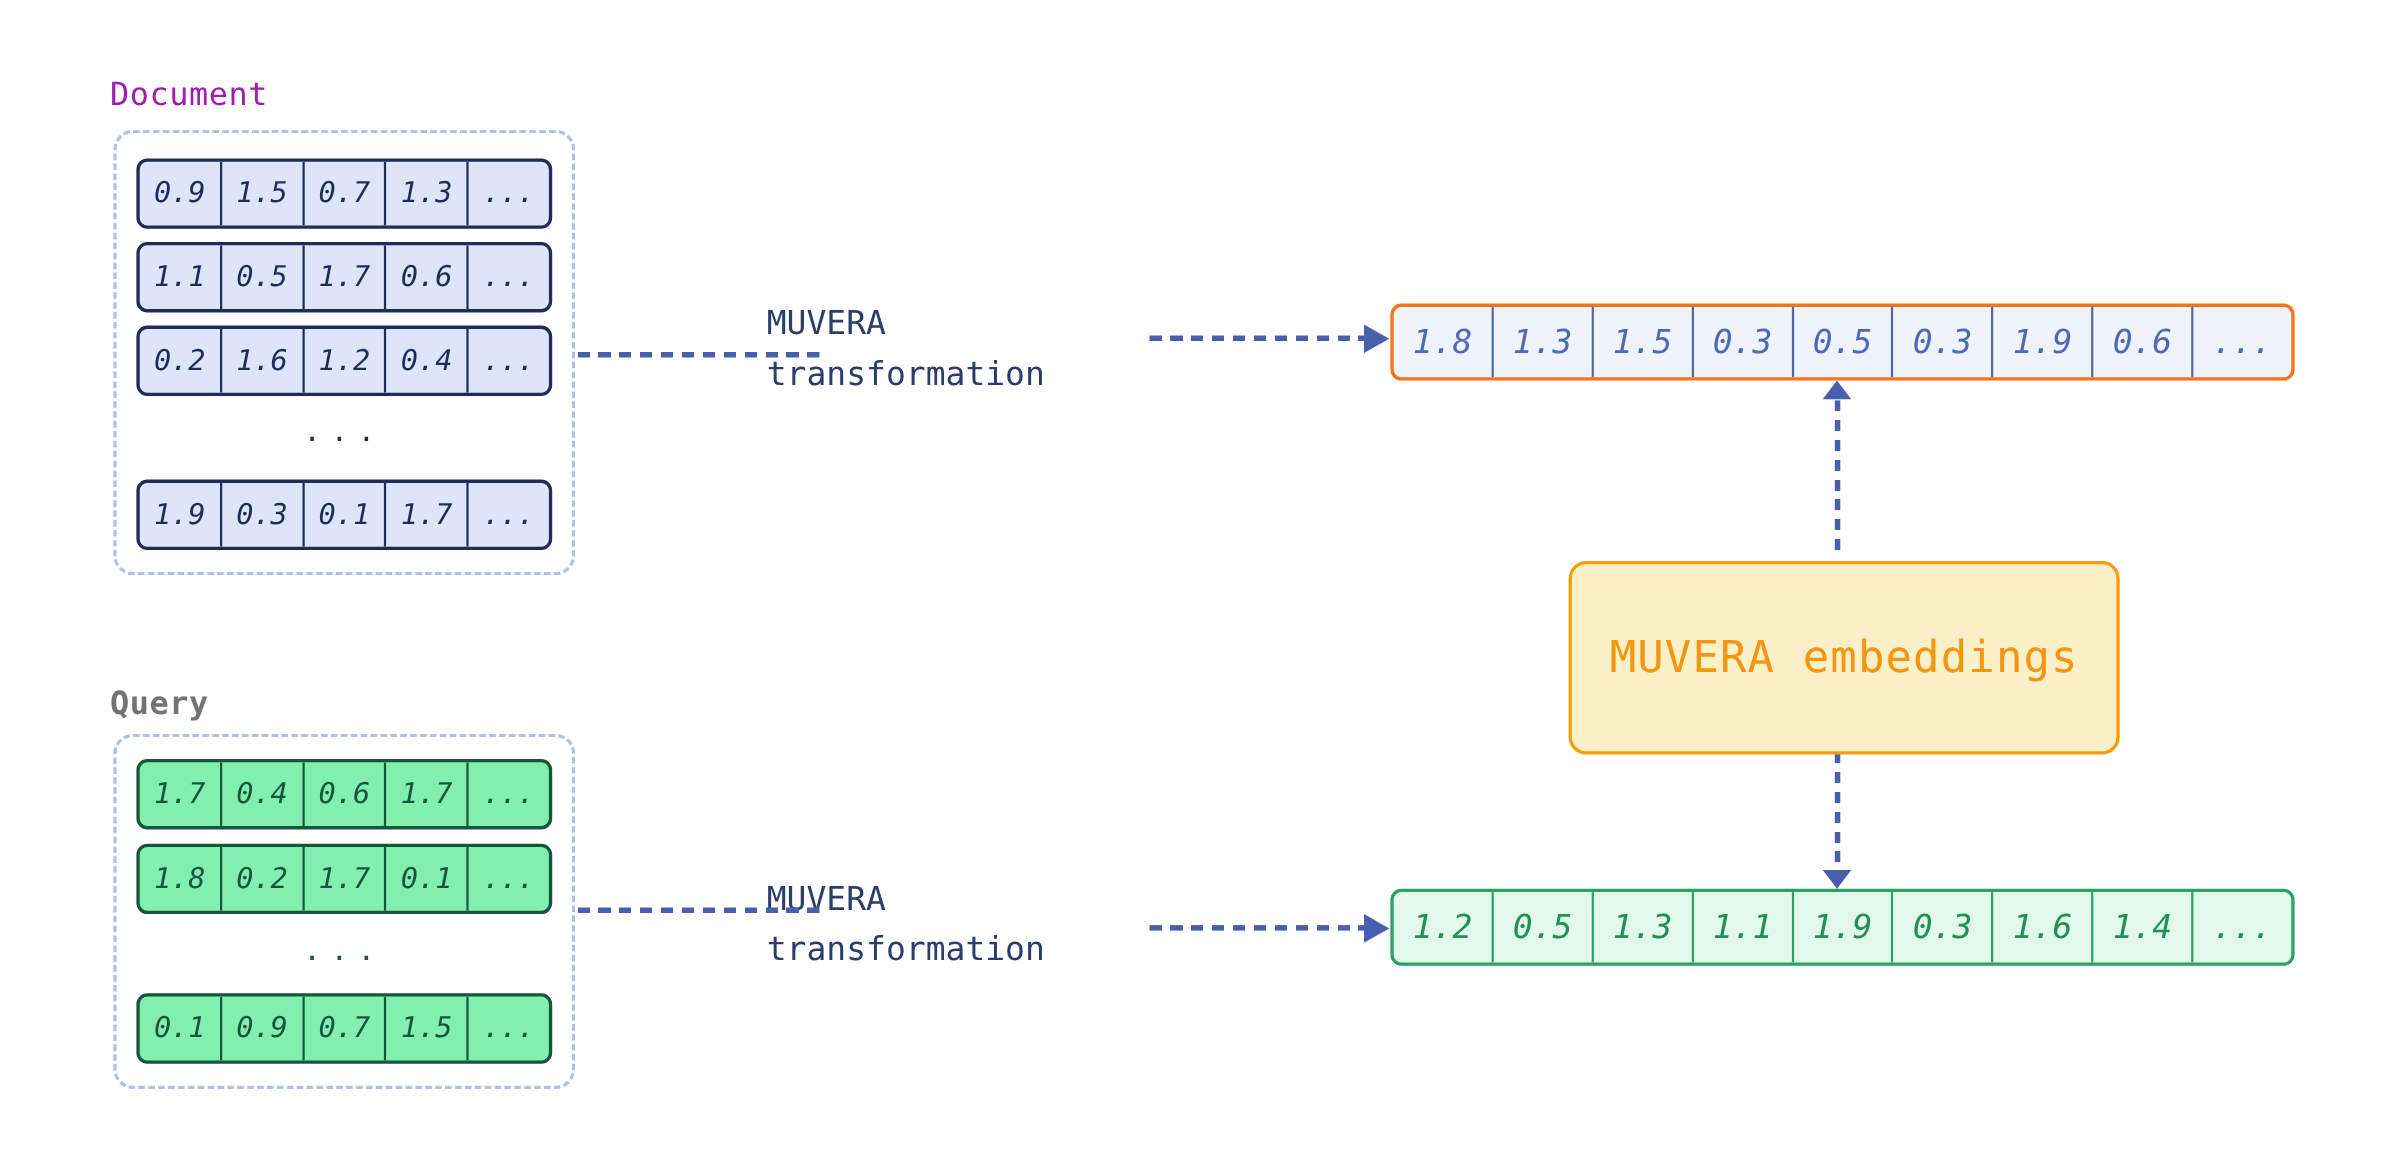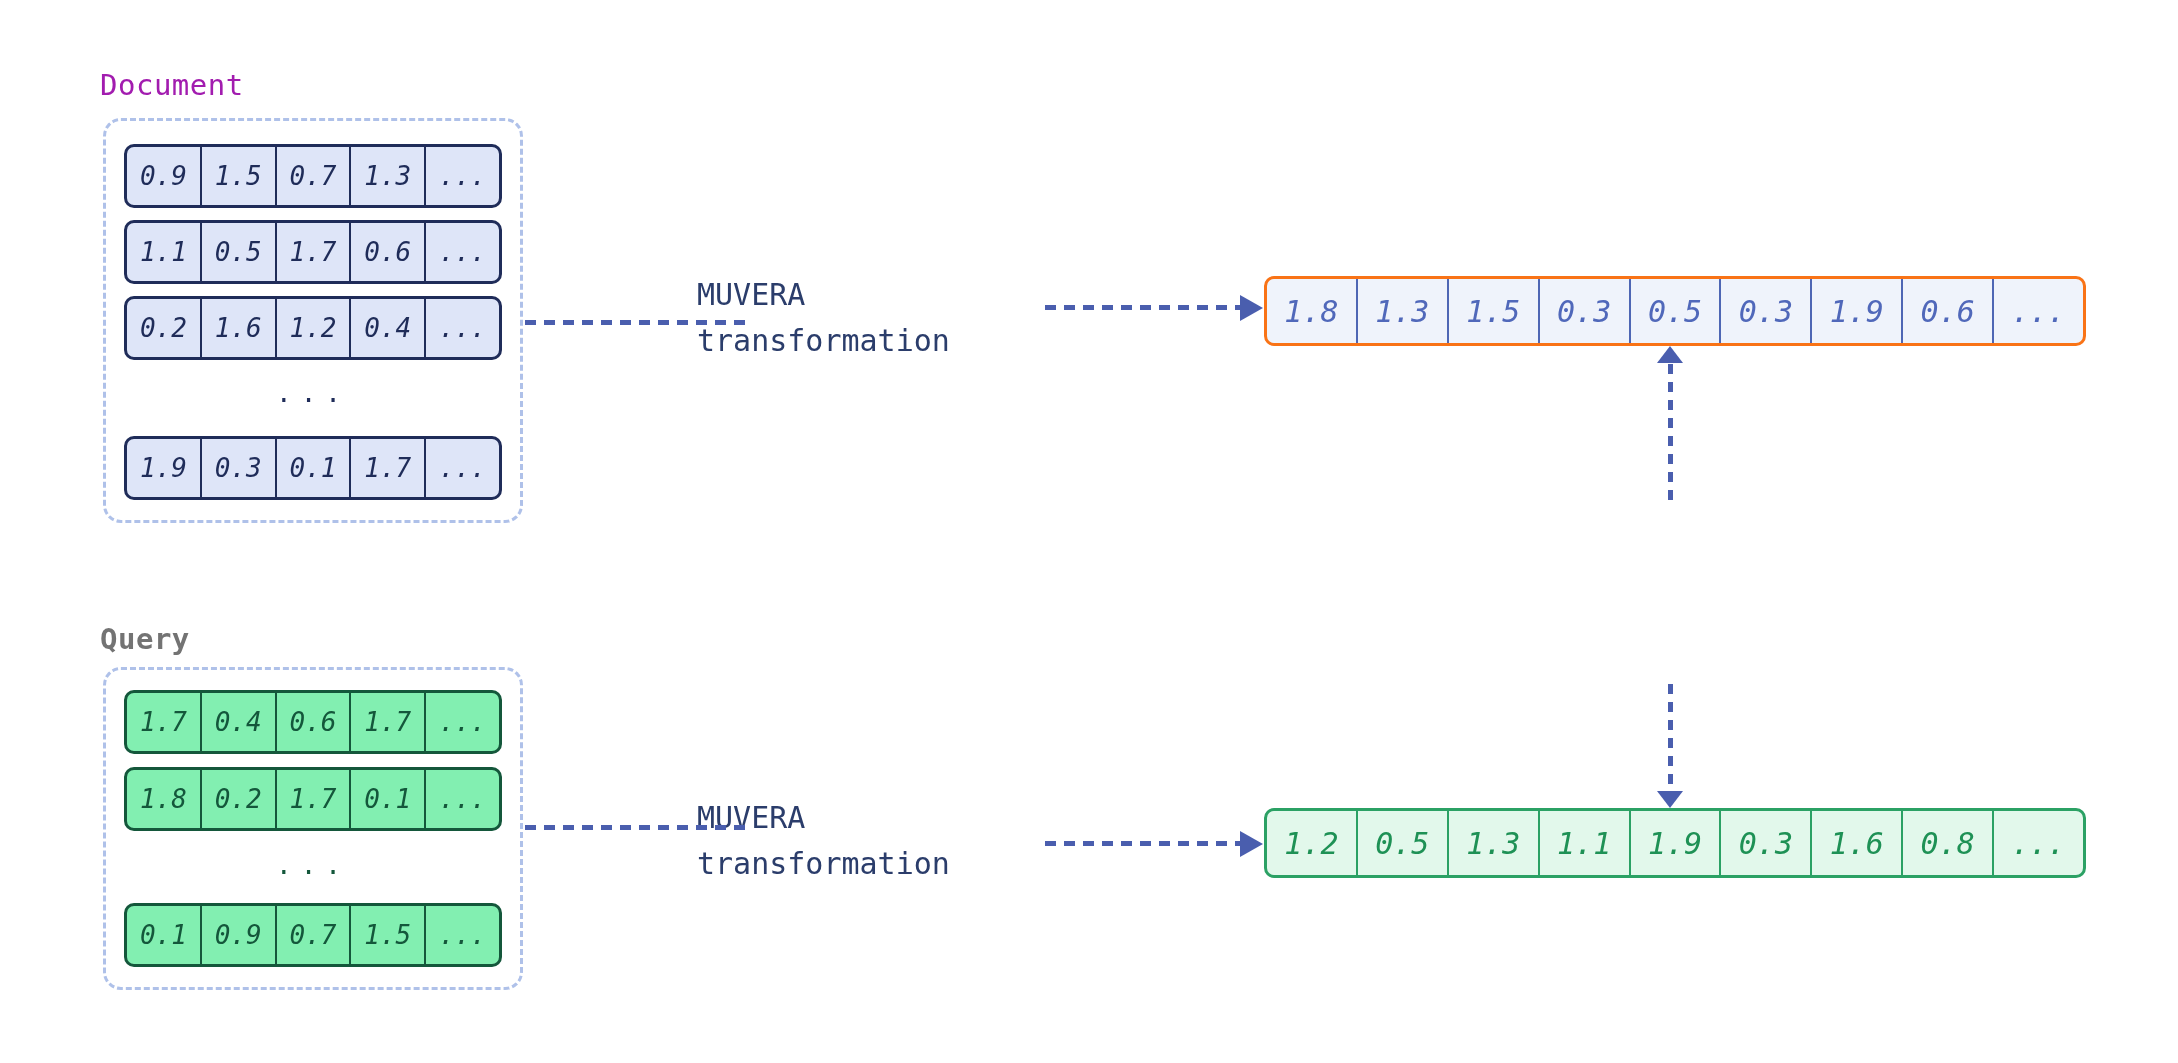--- a/index.html
+++ b/index.html
@@ -168,24 +168,27 @@
   </div>
 
   <div class="vrow greenv" style="left:1264px; top:808px">
     <div class="cell">1.2</div>
     <div class="cell">0.5</div>
     <div class="cell">1.3</div>
     <div class="cell">1.1</div>
     <div class="cell">1.9</div>
     <div class="cell">0.3</div>
     <div class="cell">1.6</div>
-    <div class="cell">0.8</div>
+    <div class="cell">1.4</div>
     <div class="cell">...</div>
   </div>
 
   <div class="ah-up" style="left:1657px; top:346px"></div>
   <div class="vdash" style="left:1668px; top:364px; height:144px"></div>
 
   <div class="vdash" style="left:1668px; top:684px; height:106px"></div>
   <div class="ah-down" style="left:1657px; top:791px"></div>
 
+  <div class="emb-box">
+    <span>MUVERA embeddings</span>
+  </div>
 
 </div>
 
 </body></html>

